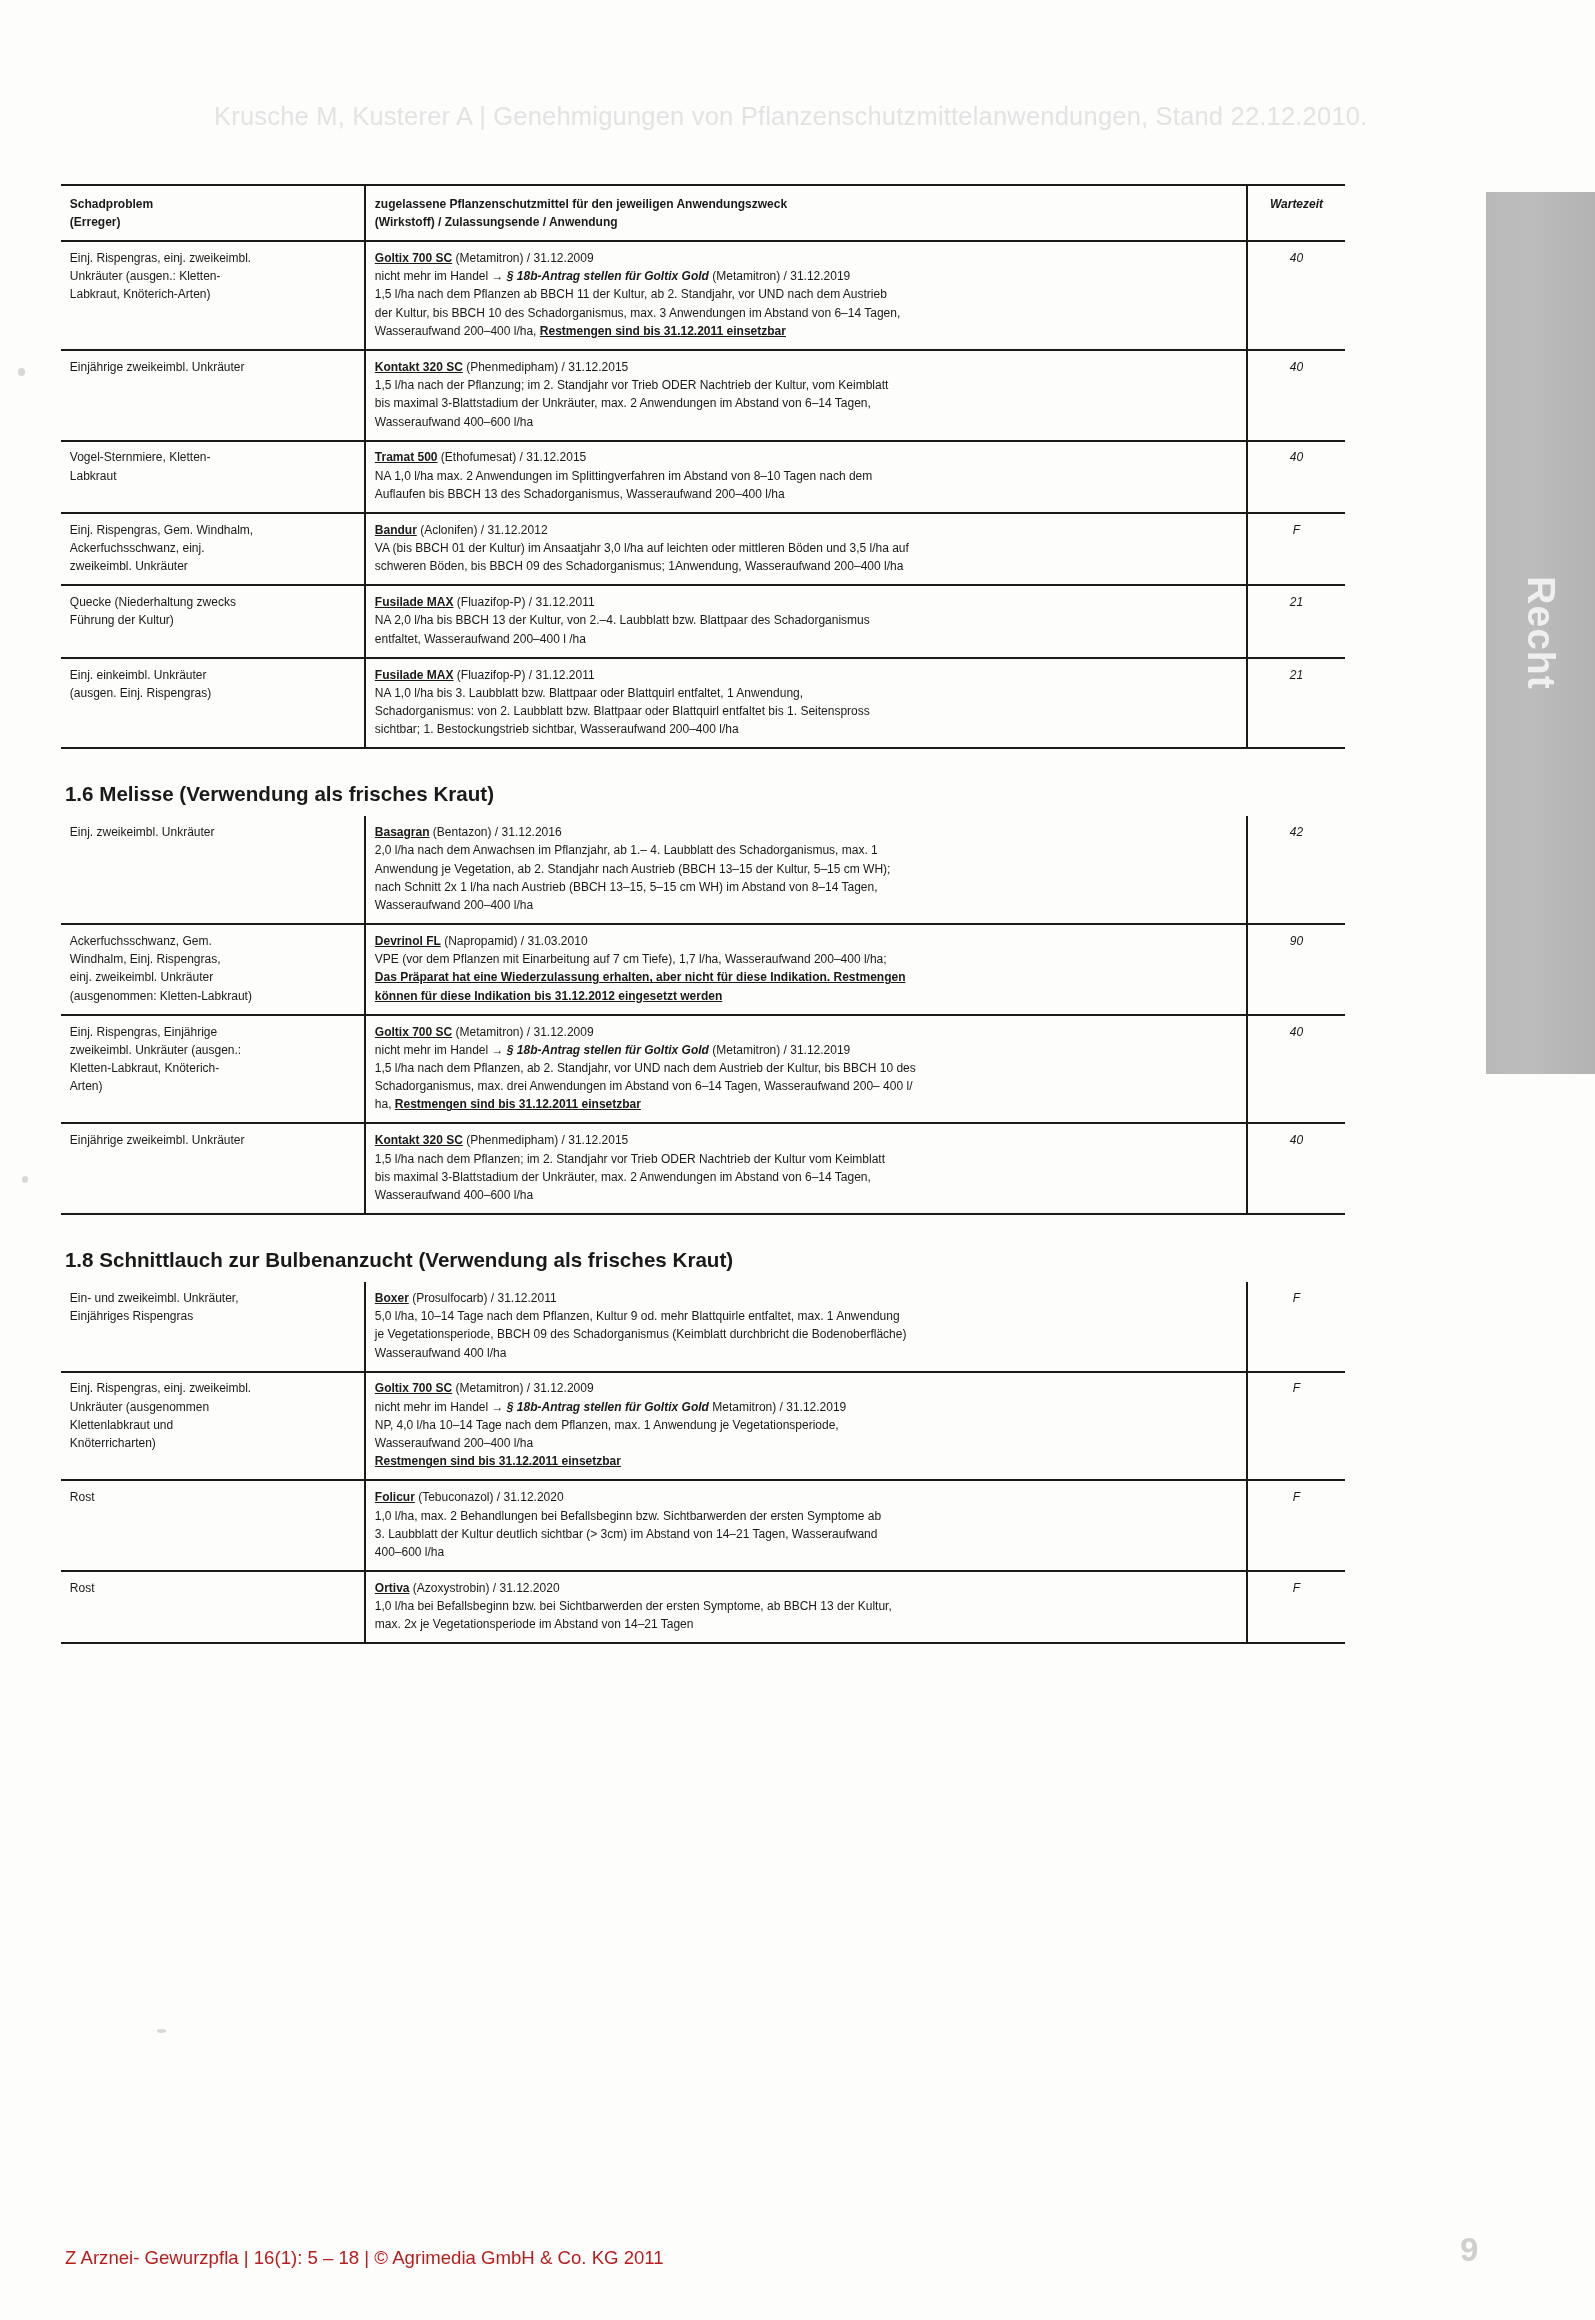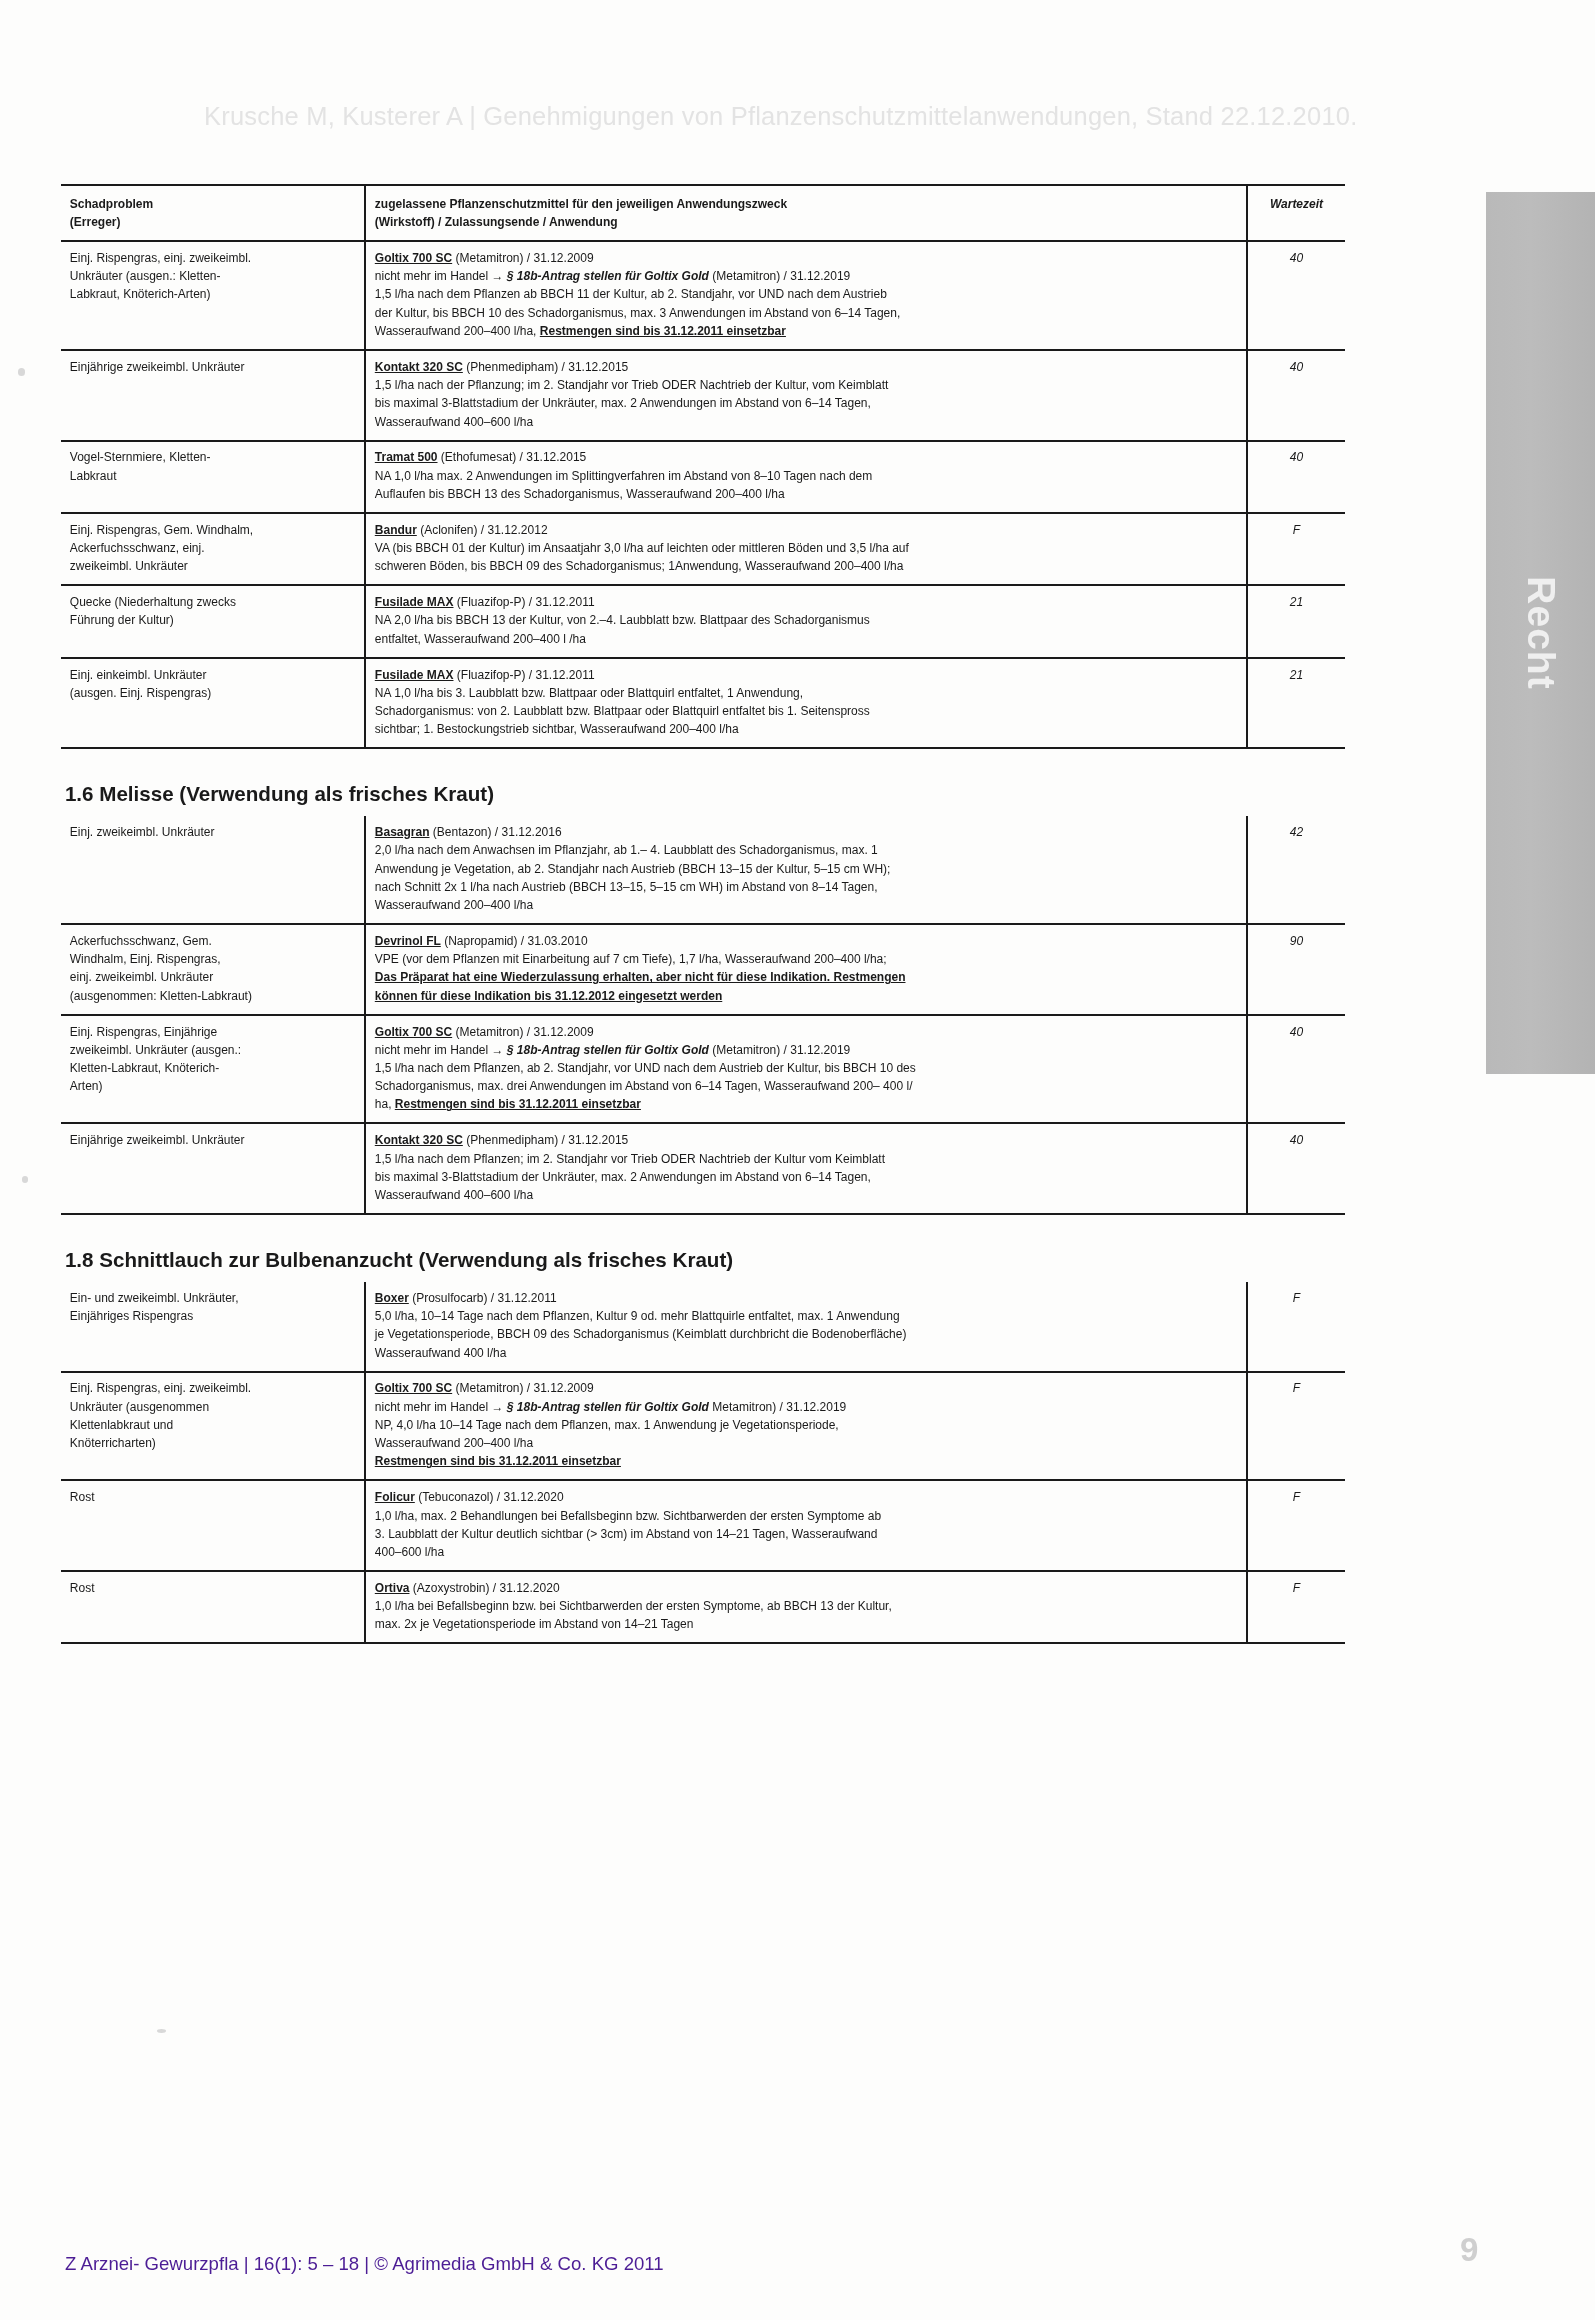--- a/index.html
+++ b/index.html
@@ -41,21 +41,21 @@
     white-space: nowrap;
     font-size: 39px;
     font-weight: bold;
     color: #efefef;
     letter-spacing: 1px;
   }
 
   
   .running-head {
     position: absolute;
-    left: 204px;
+    left: 214px;
     top: 102px;
     font-size: 25.5px;
     color: #e3e3e3;
     white-space: nowrap;
     letter-spacing: 0.2px;
   }
 
   
   .content {
     position: absolute;
@@ -124,23 +124,22 @@
   }
   .table-block { margin: 0; }
   .table-block + .section-head { margin-top: 33px; }
 
   
   .footer-left {
     position: absolute;
     left: 65px;
     top: 2247px;
     font-size: 18.6px;
-    color: #4c1d95;
+    color: #b91c1c;
     white-space: nowrap;
-    margin-top: 6px;
   }
   .footer-page {
     position: absolute;
     left: 1460px;
     top: 2231px;
     font-size: 33px;
     color: #cfcfcf;
     font-weight: bold;
   }
 

